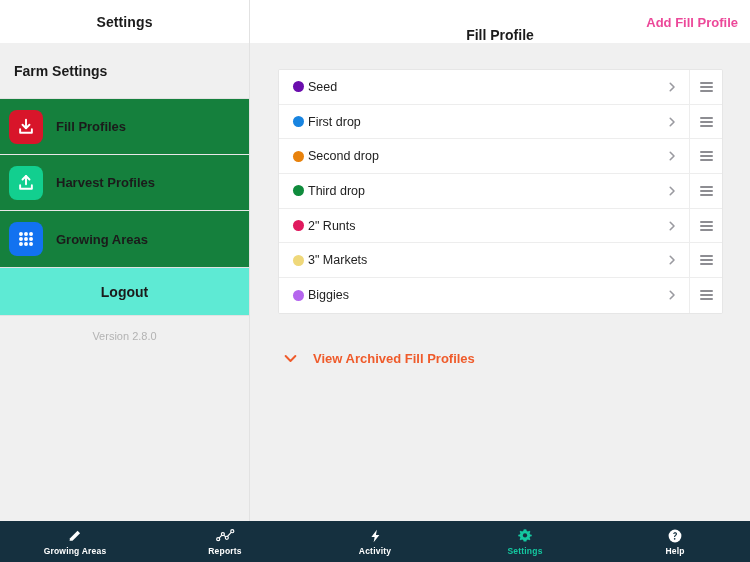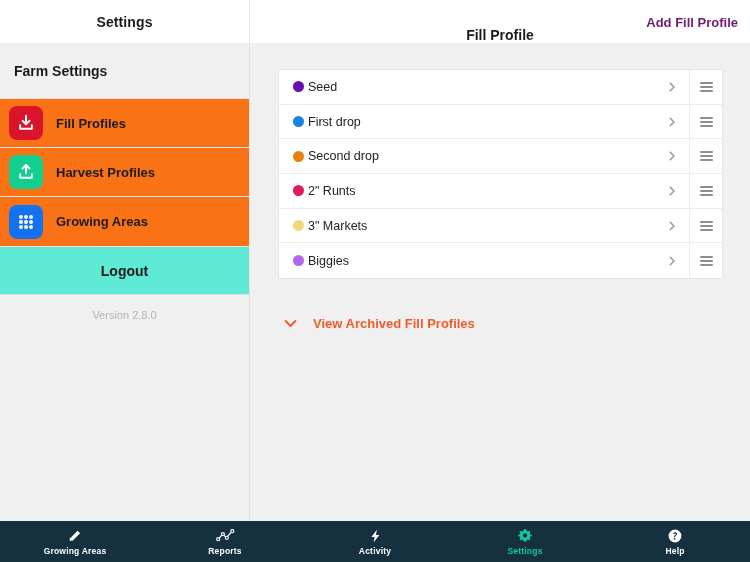--- a/index.html
+++ b/index.html
@@ -70,25 +70,25 @@
     color: #1b1b1b;
   }
 
   .sidebar-list {
     background: #ffffff;
     border-top: 1px solid #e2e2e2;
     border-bottom: 1px solid #e2e2e2;
   }
 
   .sidebar-item {
-    height: 49px;
+    height: 56px;
     display: flex;
     align-items: center;
     padding-left: 9px;
-    background: #f97316;
+    background: #15803d;
     border-bottom: 1px solid #e8e8e8;
     cursor: pointer;
   }
   .sidebar-item:last-child { border-bottom: none; }
 
   .sq-icon {
     width: 34px;
     height: 34px;
     border-radius: 8px;
     flex: 0 0 34px;
@@ -160,21 +160,21 @@
     font-weight: bold;
     color: #1b1b1b;
   }
   .add-action {
     position: absolute;
     right: 12px;
     top: 50%;
     transform: translateY(-50%);
     font-size: 13px;
     font-weight: bold;
-    color: #701a75;
+    color: #ec4899;
     cursor: pointer;
   }
 
   .main-content {
     flex: 1 1 auto;
     padding: 26px 27px 0 28px;
     overflow: hidden;
   }
 
   .profile-list {
@@ -431,20 +431,38 @@
             </div>
             <div class="row-handle">
               <span class="handle-lines">
                   <span></span>
                   <span></span>
                   <span></span>
                 </span>
             </div>
           </div>
 
+          <div class="profile-row">
+            <div class="row-main">
+              <span class="color-dot" style="background:#0f8b3c"></span>
+              <span class="row-label">Third drop</span>
+            </div>
+            <div class="row-chevron">
+              <svg width="12" height="12" viewBox="0 0 24 24" fill="none" stroke="#9a9aa0" stroke-width="3.2" stroke-linecap="round" stroke-linejoin="round">
+                <path d="M8.5 4.5 L16 12 L8.5 19.5"></path>
+              </svg>
+            </div>
+            <div class="row-handle">
+              <span class="handle-lines">
+                  <span></span>
+                  <span></span>
+                  <span></span>
+                </span>
+            </div>
+          </div>
 
           <div class="profile-row">
             <div class="row-main">
               <span class="color-dot" style="background:#e01a5e"></span>
               <span class="row-label">2" Runts</span>
             </div>
             <div class="row-chevron">
               <svg width="12" height="12" viewBox="0 0 24 24" fill="none" stroke="#9a9aa0" stroke-width="3.2" stroke-linecap="round" stroke-linejoin="round">
                 <path d="M8.5 4.5 L16 12 L8.5 19.5"></path>
               </svg>

